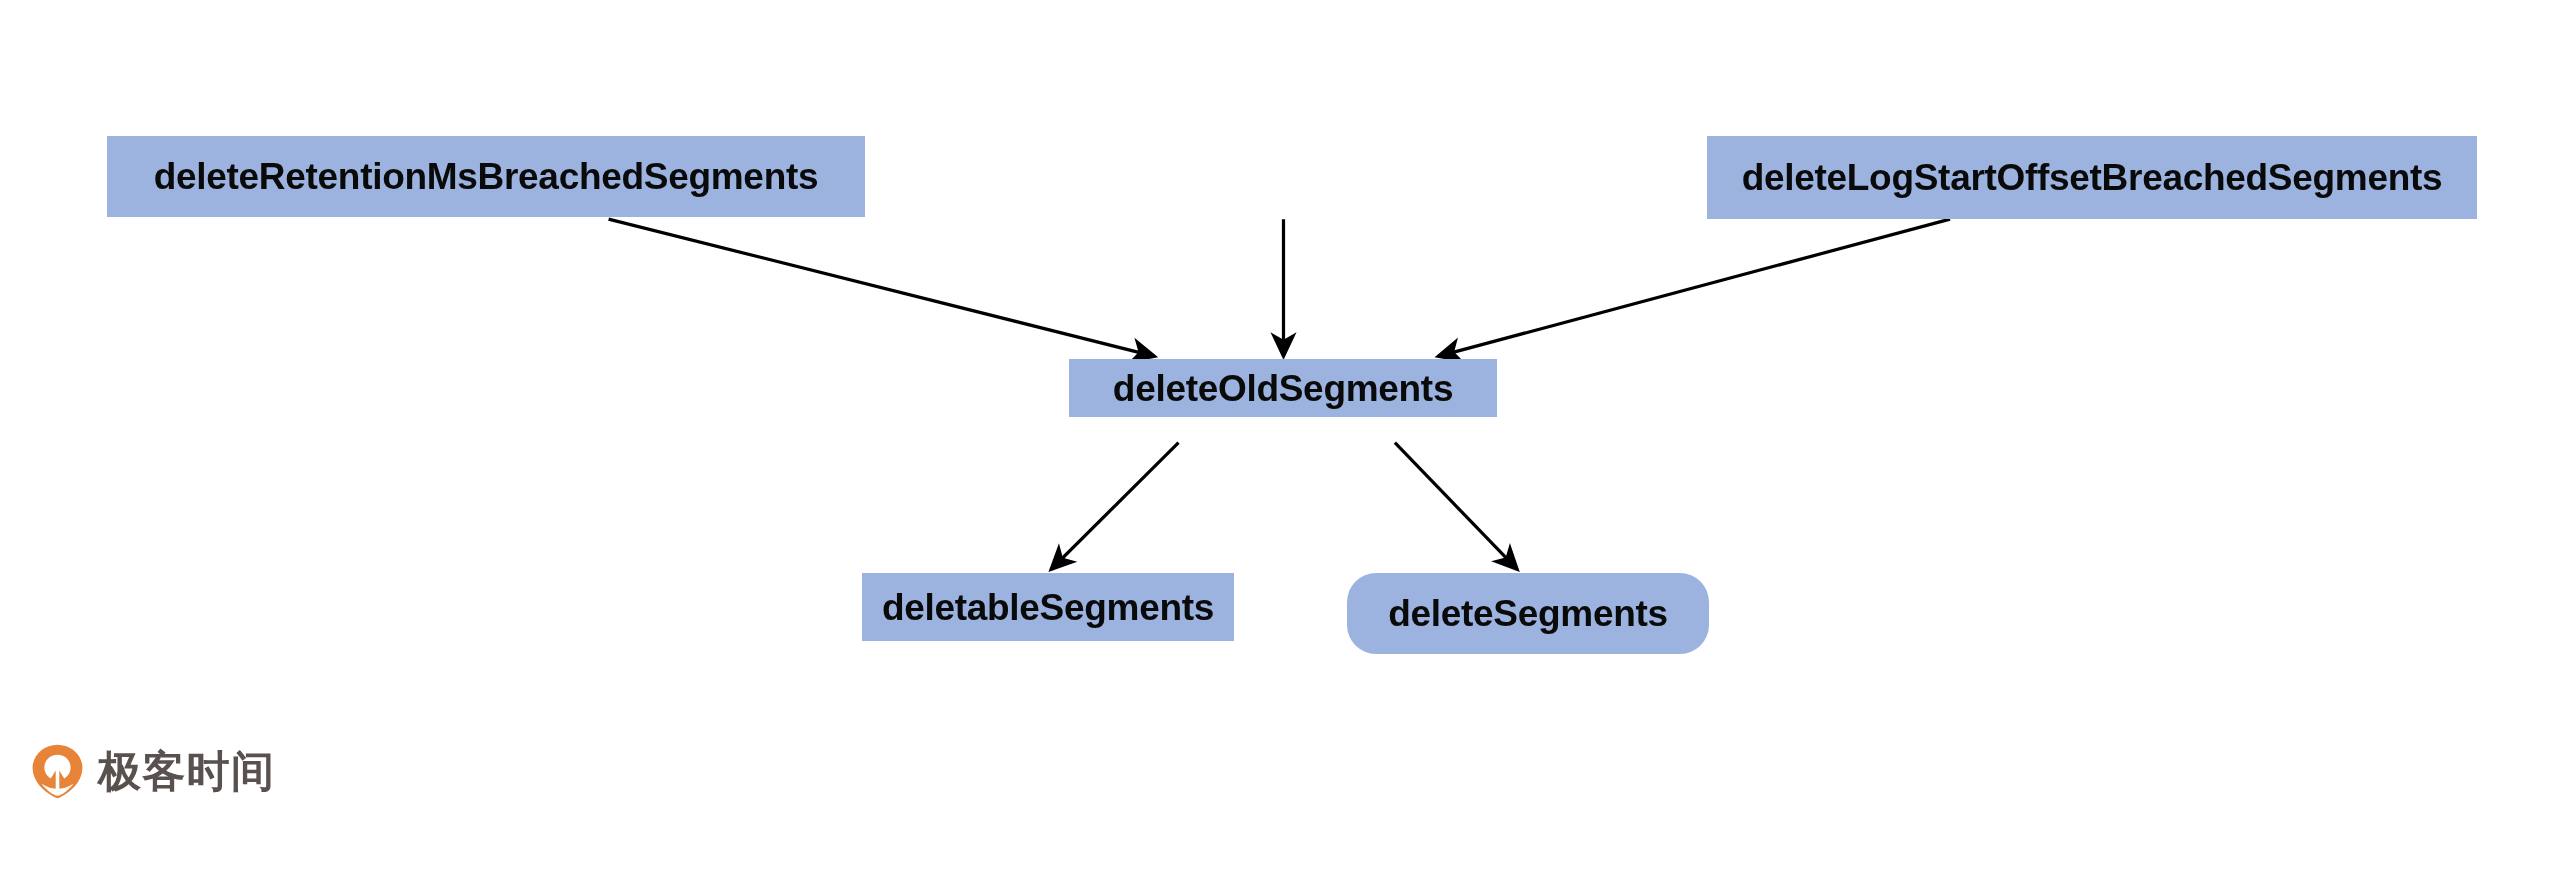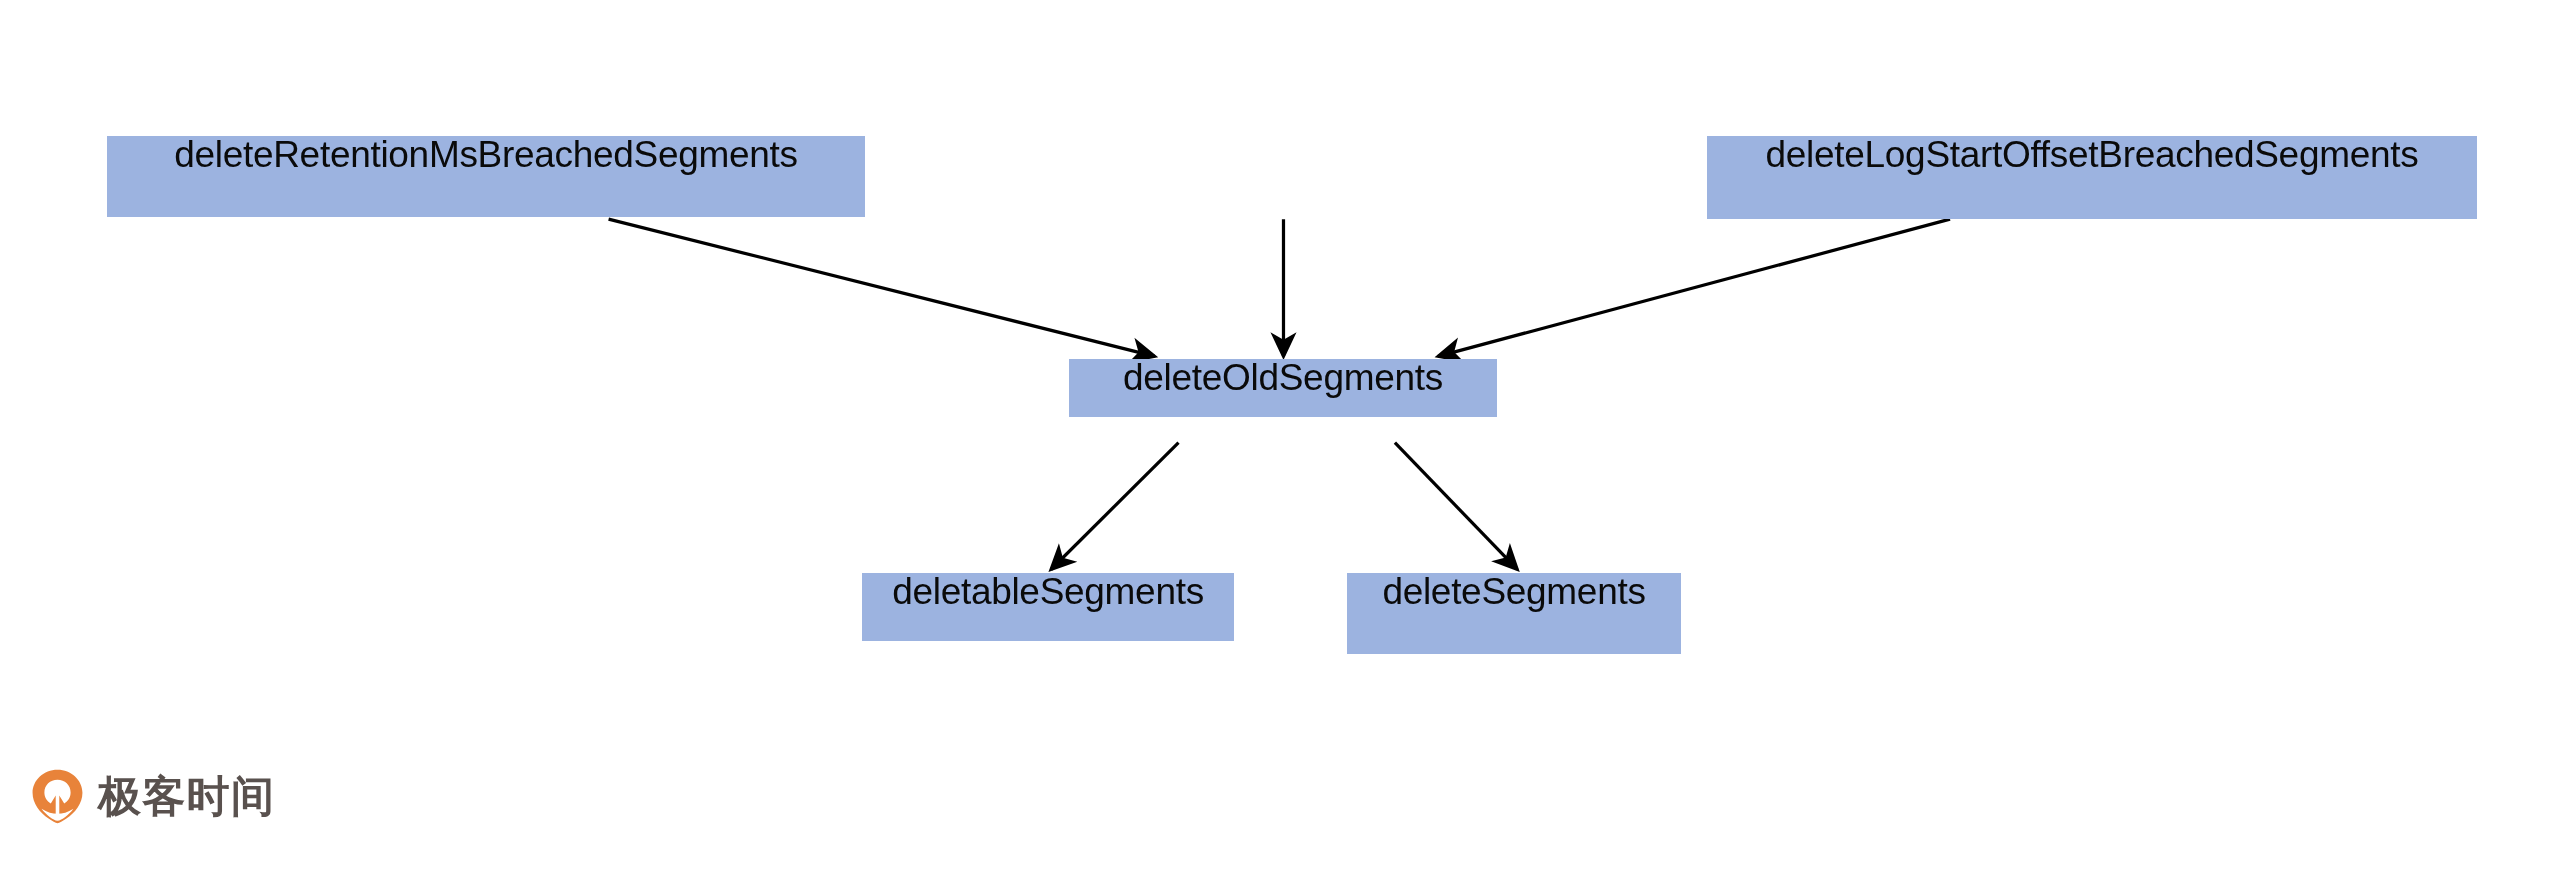--- a/index.html
+++ b/index.html
@@ -22,55 +22,55 @@
     left: 0;
     top: 0;
     width: 2576px;
     height: 873px;
     pointer-events: none;
   }
   .node {
     position: absolute;
     background: #9cb3e0;
     display: flex;
+    align-items: center;
     justify-content: center;
     box-sizing: border-box;
     color: #000000;
     font-family: "Liberation Sans", sans-serif;
-    font-weight: 400;
+    font-weight: 700;
     line-height: 1;
     white-space: nowrap;
   }
   .node-label {
     font-size: 37px;
     letter-spacing: -0.3px;
     color: #0a0a0a;
   }
 
   
   #node-ms   { left: 107px;  top: 136px; width: 758px; height: 81px; }
   #node-size { left: 882px; top: 136px; width: 801px; height: 81px; }
   #node-lso  { left: 1707px; top: 136px; width: 770px; height: 83px; }
 
   
   #node-old  { left: 1069px; top: 359px; width: 428px; height: 58px; }
 
   
   #node-deletable { left: 862px; top: 573px; width: 372px; height: 68px; }
-  #node-delete    { left: 1347px; top: 573px; width: 334px; height: 81px; }
+  #node-delete    { left: 1347px; top: 573px; width: 362px; height: 81px; border-radius: 29px; }
 
   
   #logo {
     position: absolute;
     left: 31px;
     top: 744px;
     display: flex;
     align-items: center;
     gap: 14px;
-    margin-top: 25px;
   }
   #logo-mark {
     width: 53px;
     height: 55px;
     flex: 0 0 auto;
   }
   #logo-text {
     font-size: 43px;
     color: #59514e;
     font-weight: 700;

